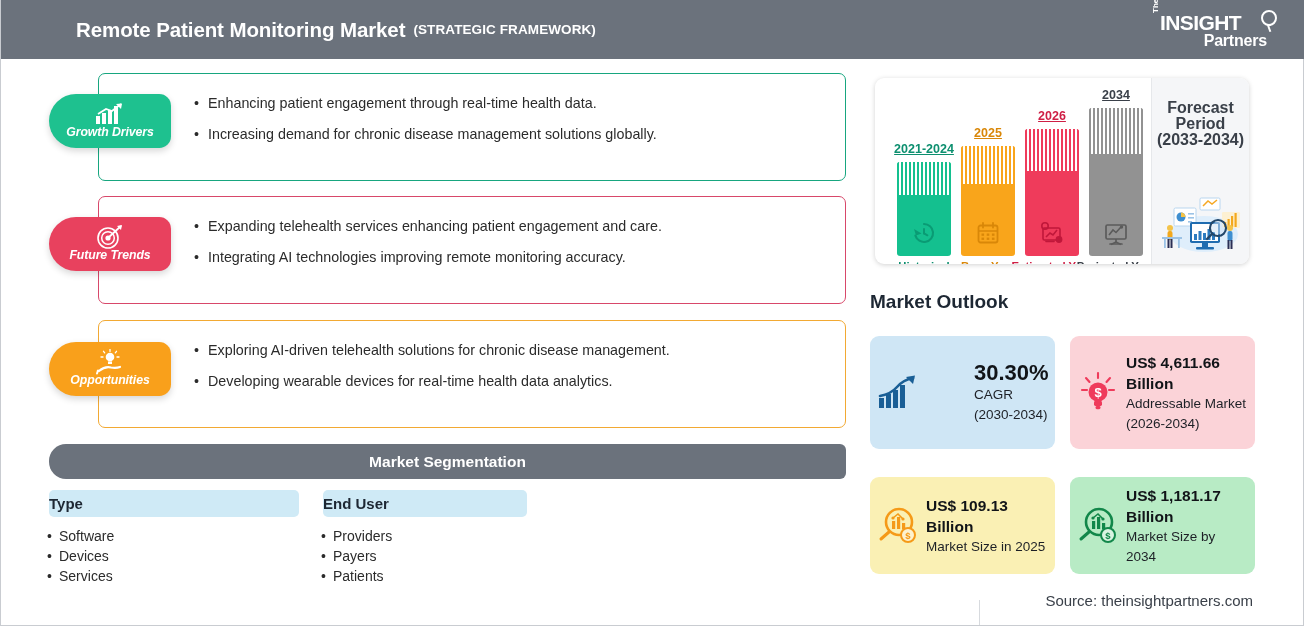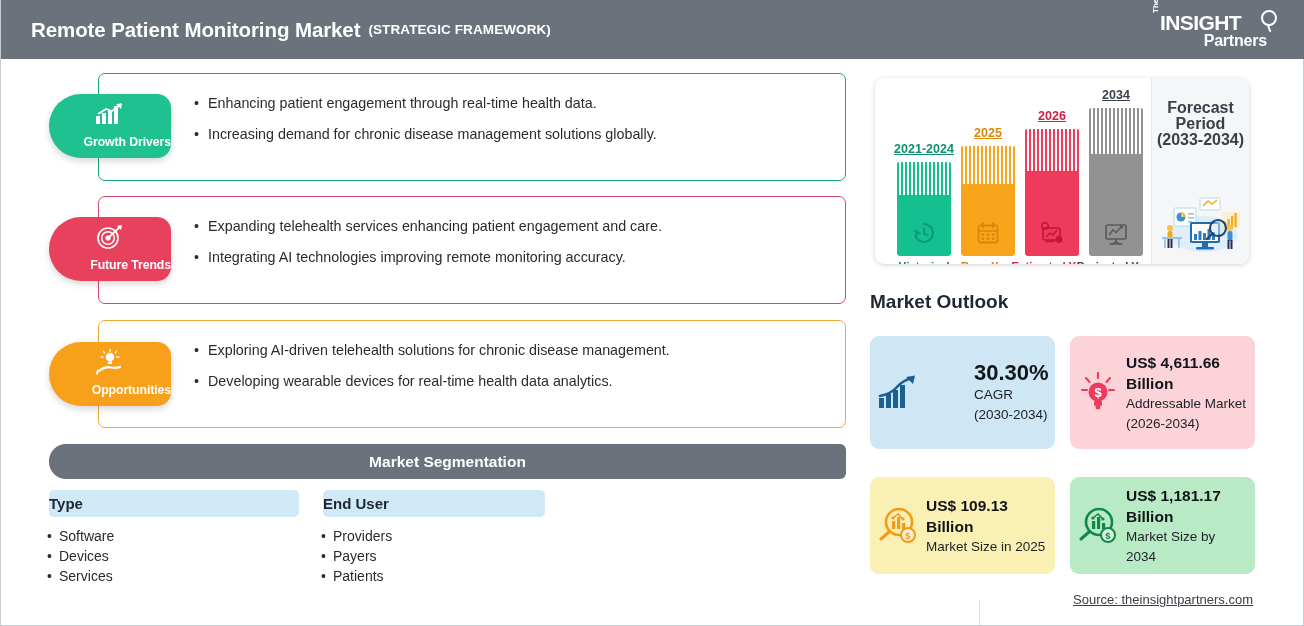--- a/index.html
+++ b/index.html
@@ -18,21 +18,21 @@
   }
 
   
   .header {
     position: absolute; left: 0; top: 0;
     width: 1304px; height: 59px;
     background: #6b727c;
     display: flex; align-items: center;
   }
   .header-title {
-    margin-left: 30px;
+    margin-left: 75px;
     color: #ffffff;
     font-size: 20.5px;
     font-weight: bold;
     letter-spacing: -0.1px;
   }
   .header-sub {
     color: #ffffff;
     font-size: 13.5px;
     font-weight: bold;
     margin-left: 8px;
@@ -92,26 +92,27 @@
     color: #2b2b2b;
     line-height: 1.45;
     margin-bottom: 10px;
   }
   .bullet .dot { width: 14px; flex: 0 0 14px; text-align: left; }
 
   
   .badge {
     position: absolute;
     left: 48px;
-    width: 122px; height: 64px;
+    width: 122px; height: 54px;
     border-radius: 32px 14px 14px 32px;
     color: #ffffff;
-    text-align: right;
+    text-align: center;
     box-shadow: 0 3px 7px rgba(0,0,0,0.16);
     z-index: 3;
+    font-style: italic;
   }
   .badge-1 { top: 94px;  background: #1ec18f; }
   .badge-2 { top: 217px; background: #e8415e; }
   .badge-3 { top: 342px; background: #f9a01b; }
   .badge-icon {
     position: absolute; left: 0; right: 0; top: 7px;
     height: 25px;
     display: flex; align-items: center; justify-content: center;
   }
   .badge-label {
@@ -133,21 +134,21 @@
   .seg-col-head {
     position: absolute; top: 490px;
     height: 27px;
     background: #cfeaf6;
     border-radius: 5px;
     color: #1d2733;
     font-size: 15px; font-weight: bold;
     display: flex; align-items: center; justify-content: flex-start;
   }
   .seg-col-head.a { left: 48px;  width: 250px; }
-  .seg-col-head.b { left: 322px; width: 222px; }
+  .seg-col-head.b { left: 322px; width: 204px; }
   .seg-list { position: absolute; top: 526px; }
   .seg-list.a { left: 46px; }
   .seg-list.b { left: 320px; }
   .seg-item {
     display: flex;
     font-size: 14px; color: #2b2b2b;
     line-height: 20px;
   }
   .seg-item .dot { width: 12px; flex: 0 0 12px; }
 
@@ -223,21 +224,21 @@
   .ocard-big {
     font-size: 22px; font-weight: bold; color: #111418;
     line-height: 25px;
   }
   .ocard-big.sm { font-size: 15.5px; line-height: 21px; }
   .ocard-sub {
     font-size: 13.5px; color: #1d2026; line-height: 20px;
   }
   .source {
     position: absolute; right: 50px; top: 592px;
-    font-size: 13px; color: #3a4049; text-decoration: underline;
+    font-size: 15px; color: #3a4049;
   }
   .vline {
     position: absolute; left: 978px; top: 600px;
     width: 1px; height: 25px; background: #d7dade;
   }
 </style>
 </head>
 <body>
 
 <div class="page">

